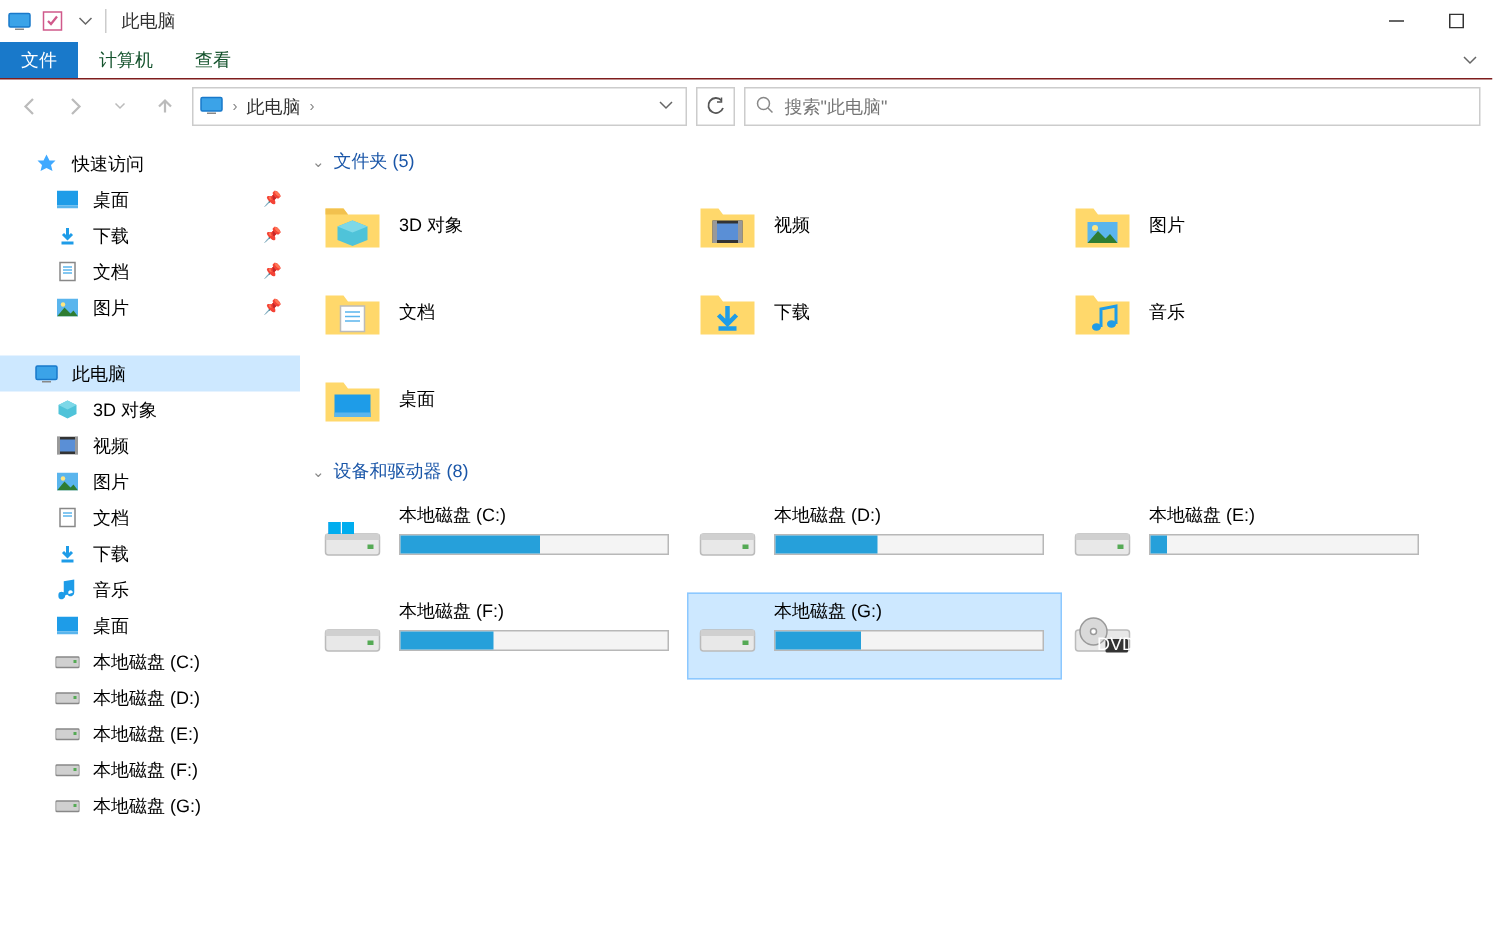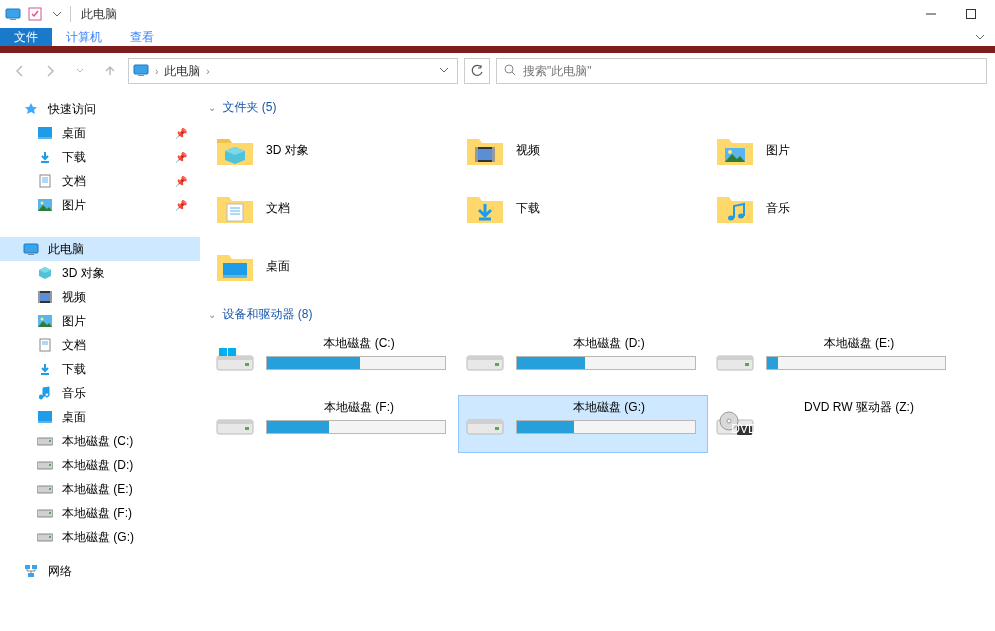--- a/index.html
+++ b/index.html
@@ -8,38 +8,38 @@
 
 .titlebar { height: 28px; display: flex; align-items: center; padding: 0 4px; }
 .titlebar .qat { display: flex; align-items: center; gap: 4px; }
 .titlebar .qat-icon { width: 18px; height: 18px; display: flex; align-items: center; justify-content: center; }
 .titlebar .sep { width: 1px; height: 16px; background: #ccc; margin: 0 4px; }
 .titlebar .title { margin-left: 6px; color: #333; }
 .win-controls { margin-left: auto; display: flex; }
 .win-btn { width: 40px; height: 28px; display: flex; align-items: center; justify-content: center; }
 
 
-.ribbon { height: 25px; display: flex; align-items: stretch; border-bottom: 7px solid #7f1d1d; position: relative; }
-.ribbon .tab { padding: 0 14px; display: flex; align-items: center; color: #3b82f6; cursor: default; }
+.ribbon { height: 25px; display: flex; align-items: stretch; border-bottom: 1px solid #7f1d1d; position: relative; }
+.ribbon .tab { padding: 0 14px; display: flex; align-items: center; color: #14532d; cursor: default; }
 .ribbon .tab.file { background: #1979ca; color: #fff; }
 .ribbon .expand { margin-left: auto; width: 30px; display: flex; align-items: center; justify-content: center; color: #666; }
 
 
 .navbar { height: 36px; display: flex; align-items: center; padding: 4px 8px; gap: 6px; }
 .nav-btn { width: 24px; height: 24px; display: flex; align-items: center; justify-content: center; color: #bbb; }
 .addr { flex: 0 0 330px; height: 26px; border: 1px solid #ccc; display: flex; align-items: center; padding: 0 4px; gap: 6px; }
 .addr .crumb { color: #333; }
 .addr .chev { color: #888; font-size: 10px; }
 .addr-drop { margin-left: auto; color: #666; padding: 0 4px; }
 .refresh { width: 26px; height: 26px; border: 1px solid #ccc; display: flex; align-items: center; justify-content: center; }
 .search { flex: 1; height: 26px; border: 1px solid #ccc; display: flex; align-items: center; padding: 0 6px; color: #888; gap: 6px; }
 .search input { border: none; outline: none; flex: 1; font-size: 12px; }
 
 
-.content { display: flex; height: calc(631px - 28px - 25px - 36px); text-align: center; }
+.content { display: flex; height: calc(631px - 28px - 25px - 36px); }
 .sidebar { width: 200px; padding: 8px 0; overflow-y: auto; }
 .side-item { height: 24px; display: flex; align-items: center; padding-left: 22px; gap: 8px; cursor: default; }
 .side-item.child { padding-left: 36px; }
 .side-item.active { background: #cde8ff; }
 .side-item .pin { margin-left: auto; margin-right: 12px; color: #999; font-size: 10px; }
 .side-spacer { height: 10px; }
 .side-icon { width: 18px; height: 18px; display: flex; align-items: center; justify-content: center; flex-shrink: 0; }
 
 .main { flex: 1; padding: 6px 8px; overflow-y: auto; }
 .group-head { display: flex; align-items: center; gap: 6px; color: #1a56a8; margin: 4px 0 8px 0; cursor: default; }
@@ -328,31 +328,20 @@
     <div class="side-item child">
       <span class="side-icon">
           <svg width="16" height="10">
             <rect x="0" y="2" width="16" height="7" rx="1" fill="#d0d0d0" stroke="#888"></rect>
             <rect x="12" y="4" width="2" height="2" fill="#5a5"></rect>
           </svg>
         </span>
       <span>本地磁盘 (G:)</span>
     </div>
     <div class="side-spacer"></div>
-    <div class="side-item">
-      <span class="side-icon">
-          <svg width="16" height="14">
-            <rect x="2" y="1" width="5" height="4" fill="#3ba3e8"></rect>
-            <rect x="9" y="1" width="5" height="4" fill="#3ba3e8"></rect>
-            <rect x="5" y="9" width="6" height="4" fill="#3ba3e8"></rect>
-            <path d="M4 5 L4 7 L12 7 L12 5 M8 7 L8 9" stroke="#888" fill="none"></path>
-          </svg>
-        </span>
-      <span>网络</span>
-    </div>
   </div>
 
   <div class="main">
     <div class="group-head">
       <span class="chev">⌄</span>
       <span>文件夹 (5)</span>
     </div>
     <div class="items-grid">
       <div class="folder-item">
         <span class="folder-icon">
@@ -520,19 +509,16 @@
       <div class="drive-item">
         <span class="drive-icon">
             <svg class="disk-svg" viewBox="0 0 40 28">
               <rect x="2" y="10" width="36" height="14" rx="2" fill="#e8e8e8" stroke="#bbb"></rect>
               <circle cx="14" cy="11" r="9" fill="#d9d9d9" stroke="#999"></circle>
               <circle cx="14" cy="11" r="2" fill="#fff" stroke="#999"></circle>
               <rect x="22" y="16" width="15" height="9" rx="1" fill="#333"></rect>
               <text x="29" y="23" text-anchor="middle" fill="#fff" font-size="6">DVD</text>
             </svg>
           </span>
-        <div class="drive-info">
-          <div class="drive-name">DVD RW 驱动器 (Z:)</div>
-        </div>
       </div>
     </div>
   </div>
 </div>
 
 </body></html>

